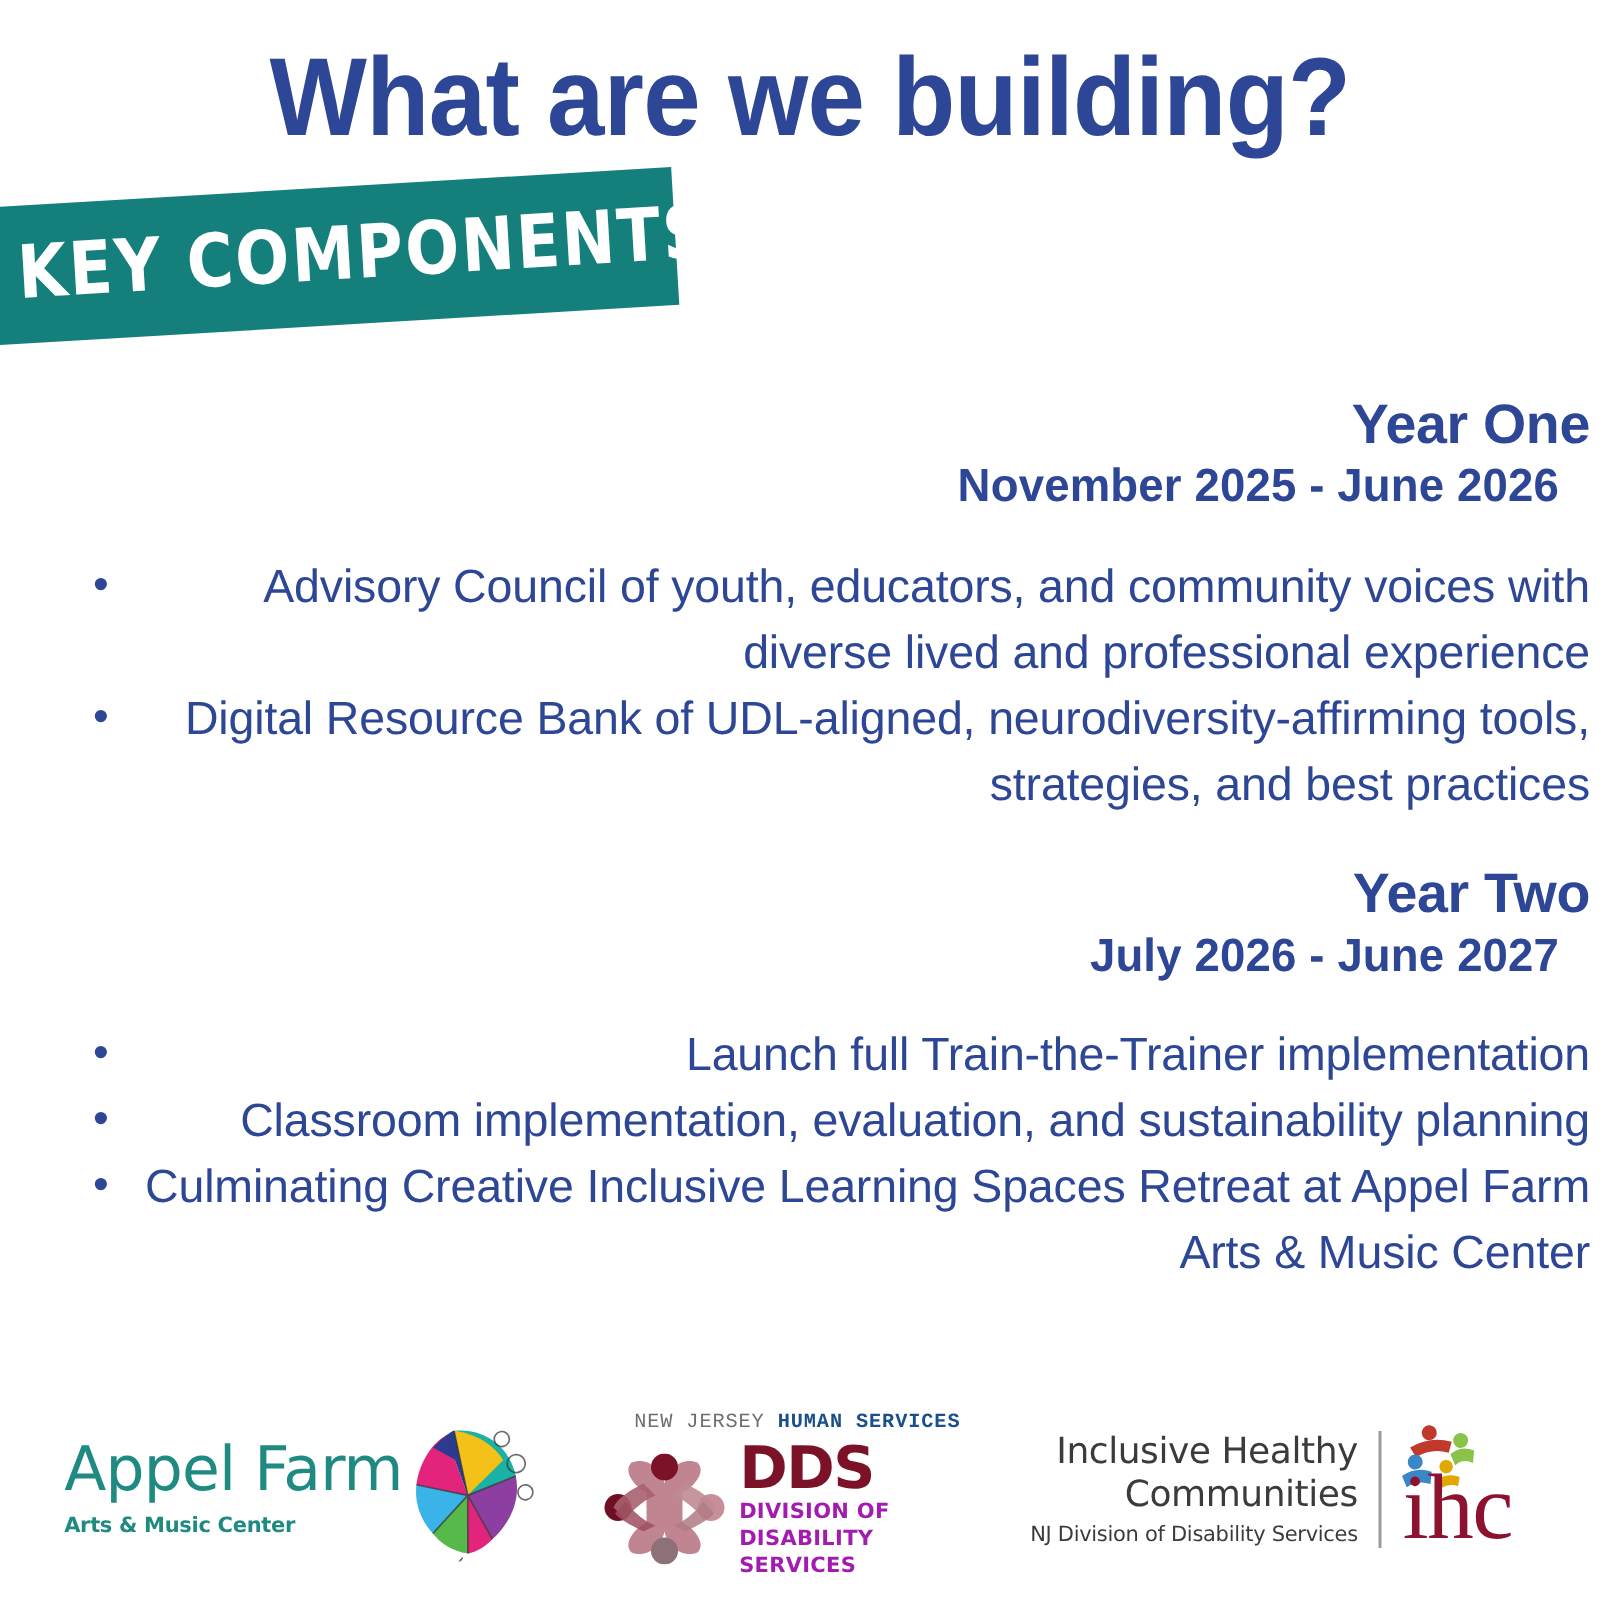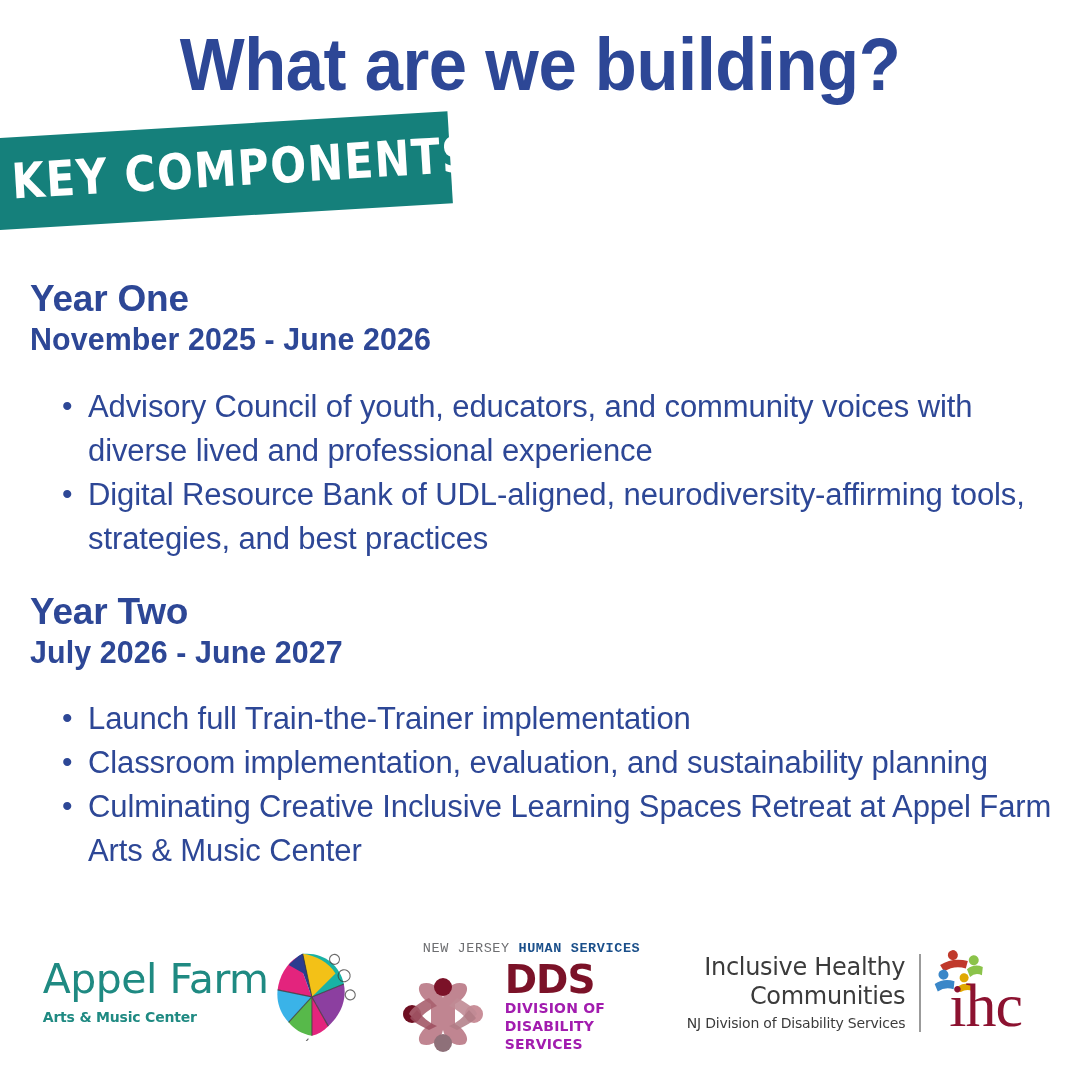--- a/index.html
+++ b/index.html
@@ -60,23 +60,24 @@
     font-weight: bold;
     font-size: 49px;
     letter-spacing: 1.5px;
     white-space: nowrap;
   }
 
   
   .content {
     position: absolute;
     left: 30px;
-    top: 278px;
+    top: 262px;
     width: 1030px;
     color: #2d4796;
+    text-align: right;
   }
 
   .section { margin-bottom: 10px; }
 
   .section-title {
     font-family: "Liberation Sans", sans-serif;
     font-weight: bold;
     font-size: 37px;
     line-height: 1.12;
     letter-spacing: -0.2px;
@@ -183,22 +184,22 @@
     font-size: 13.5px;
     letter-spacing: 0.6px;
     color: #6d6e71;
     margin-left: 22px;
     margin-bottom: 4px;
     white-space: nowrap;
   }
   .dds-top b { color: #1a4f8a; }
   .dds-body {
     display: flex;
-    align-items: flex-end;
-    gap: 20px;
+    align-items: center;
+    gap: 8px;
   }
   .dds-mark { width: 84px; height: 74px; flex: none; }
   .dds-words { padding-top: 2px; }
   .dds-abbr {
     font-family: "DejaVu Sans", sans-serif;
     font-weight: bold;
     font-size: 39px;
     line-height: 36px;
     letter-spacing: -1px;
     color: #7b1228;
@@ -245,21 +246,21 @@
     background: #9b9b9b;
   }
   .ihc-mark {
     position: relative;
     width: 120px;
     height: 90px;
     margin-left: 8px;
   }
   .ihc-letters {
     position: absolute;
-    left: 20px;
+    left: 6px;
     bottom: 4px;
     font-family: "Liberation Serif", "DejaVu Serif", serif;
     font-size: 62px;
     line-height: 58px;
     color: #8c1230;
     letter-spacing: -1px;
   }
   .ihc-figs {
     position: absolute;
     left: 2px;

